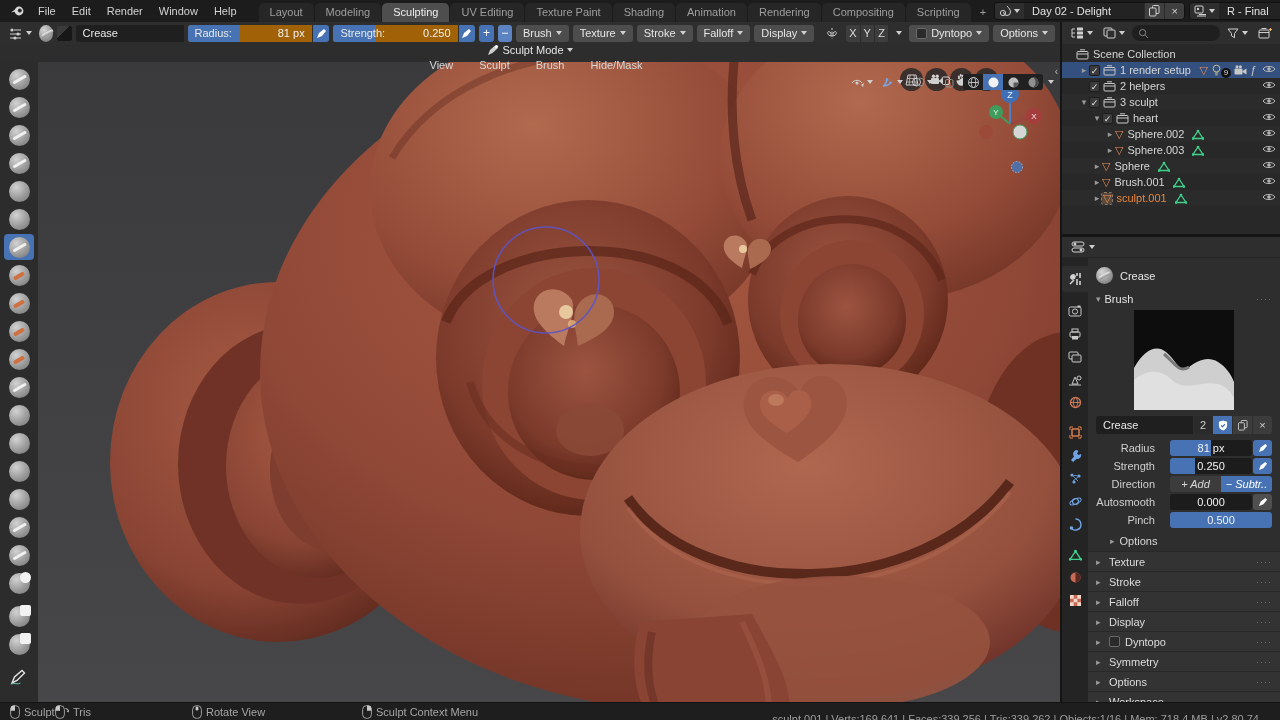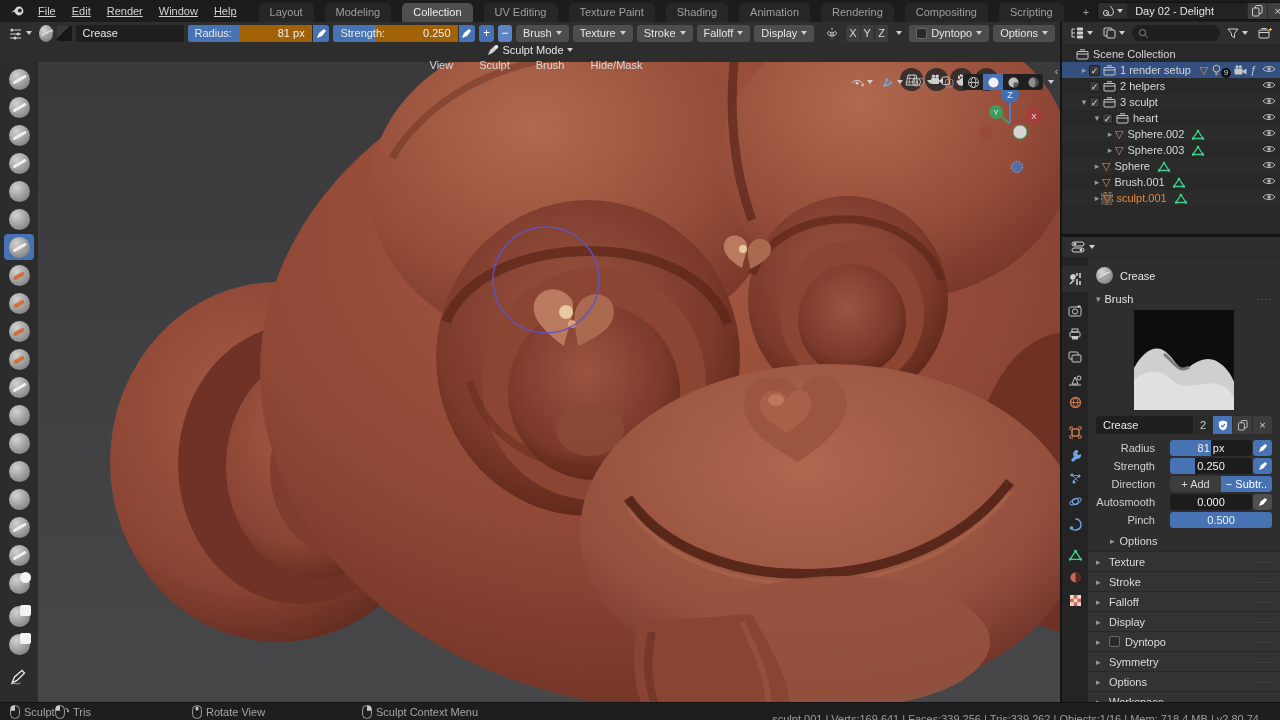--- a/index.html
+++ b/index.html
@@ -7,22 +7,22 @@
   body {
     position:relative; background:#151515;
     font-family:"Liberation Sans", sans-serif; font-size:11px; color:#d8d8d8;
     -webkit-font-smoothing:antialiased;
   }
   .region { position:absolute; }
 
   
   #topbar { left:0; top:0; width:1280px; height:22px; background:#1c1c1c; display:flex; align-items:center; padding:0 6px; }
   .logo { width:18px; height:14px; margin:0 4px; display:flex; align-items:center; justify-content:center; }
-  .menu-item { padding:2px 8px; color:#d3d3d3; border-radius:3px;text-decoration:underline; }
-  #ws-tabs { display:flex; align-items:flex-end; height:22px; margin-left:14px; gap:11px; }
+  .menu-item { padding:2px 8px; color:#d3d3d3; border-radius:3px; }
+  #ws-tabs { display:flex; align-items:flex-end; height:22px; margin-left:14px; gap:1px; }
   .ws-tab { padding:3px 11px 4px; background:#262626; color:#9f9f9f; border-radius:5px 5px 0 0; white-space:nowrap; }
   .ws-tab.active { background:#4e4e4e; color:#eeeeee; }
   .ws-add { padding:3px 8px 4px; color:#9f9f9f; }
   #topbar-right { margin-left:auto; display:flex; gap:4px; align-items:center; }
   .id-block { display:flex; align-items:center; background:#232323; border:1px solid #111; border-radius:4px; height:18px; overflow:hidden; }
   .id-block .idicon { display:flex; align-items:center; gap:2px; padding:0 4px; background:#2e2e2e; height:100%; }
   .id-block .idname { padding:0 8px; min-width:120px; color:#e2e2e2; }
   .id-block .idbtn { width:20px; height:100%; display:flex; align-items:center; justify-content:center; background:#3f3f3f; border-left:1px solid #2a2a2a; color:#cfcfcf; }
 
   
@@ -86,21 +86,21 @@
   .name-row .nbtn { width:19px; height:18px; background:#3c3c3c; display:flex; align-items:center; justify-content:center; color:#cfcfcf; }
   .name-row .nbtn.fake-user { background:#4772b3; }
   .name-row .nbtn.last { border-radius:0 3px 3px 0; }
   .prow { display:flex; align-items:center; height:17px; margin:1px 8px; }
   .prow .plab { width:74px; text-align:right; padding-right:15px; color:#cfcfcf; flex:none; }
   .pslider { position:relative; flex:1; height:16px; background:#1c1c1c; border-radius:3px; overflow:hidden; display:flex; align-items:center; justify-content:center; }
   .pslider .fill { position:absolute; left:0; top:0; bottom:0; background:#4772b3; }
   .pslider .val { position:relative; color:#f2f2f2; }
   .prow .ppress { width:19px; height:16px; margin-left:1px; border-radius:3px; background:#4f4f4f; display:flex; align-items:center; justify-content:center; flex:none; }
   .prow .ppress.on { background:#4772b3; }
-  .seg { flex:1; display:flex; border-radius:3px; overflow:hidden; }
+  .seg { flex:1; display:flex; border-radius:3px; overflow:hidden;font-style:italic; }
   .seg .opt { flex:1; height:16px; display:flex; align-items:center; justify-content:center; gap:3px; background:#3c3c3c; color:#d8d8d8; }
   .seg .opt.sel { background:#4772b3; color:#fff; }
   .subsection { display:flex; align-items:center; gap:5px; padding:6px 8px 4px 22px; color:#d8d8d8; }
   .section { display:flex; align-items:center; gap:5px; height:20px; padding:0 8px; background:#333333; border-top:1px solid #282828; color:#dddddd; }
   .section .twist { color:#9a9a9a; font-size:9px; width:8px; }
 
   
   #viewport { left:0; top:44px; width:1060px; height:658px; background:linear-gradient(#3a3a3c,#464648); overflow:hidden; }
   #vp-header { position:absolute; left:0; top:0; width:100%; height:18px; background:#2d2d2d; display:flex; align-items:center; padding:0 6px; gap:2px; z-index:5;flex-direction:column; }
   .vmenu { padding:1px 7px; color:#d8d8d8; border-radius:3px;margin-left:12px; }
@@ -148,21 +148,21 @@
   <div id="topbar-menus" style="display: flex;">
       <span class="menu-item">File</span>
       <span class="menu-item">Edit</span>
       <span class="menu-item">Render</span>
       <span class="menu-item">Window</span>
       <span class="menu-item">Help</span>
     </div>
   <div id="ws-tabs">
       <span class="ws-tab">Layout</span>
       <span class="ws-tab">Modeling</span>
-      <span class="ws-tab active">Collection</span>
+      <span class="ws-tab active">Sculpting</span>
       <span class="ws-tab">UV Editing</span>
       <span class="ws-tab">Texture Paint</span>
       <span class="ws-tab">Shading</span>
       <span class="ws-tab">Animation</span>
       <span class="ws-tab">Rendering</span>
       <span class="ws-tab">Compositing</span>
       <span class="ws-tab">Scripting</span>
       <span class="ws-add">+</span>
     </div>
   <div id="topbar-right">

